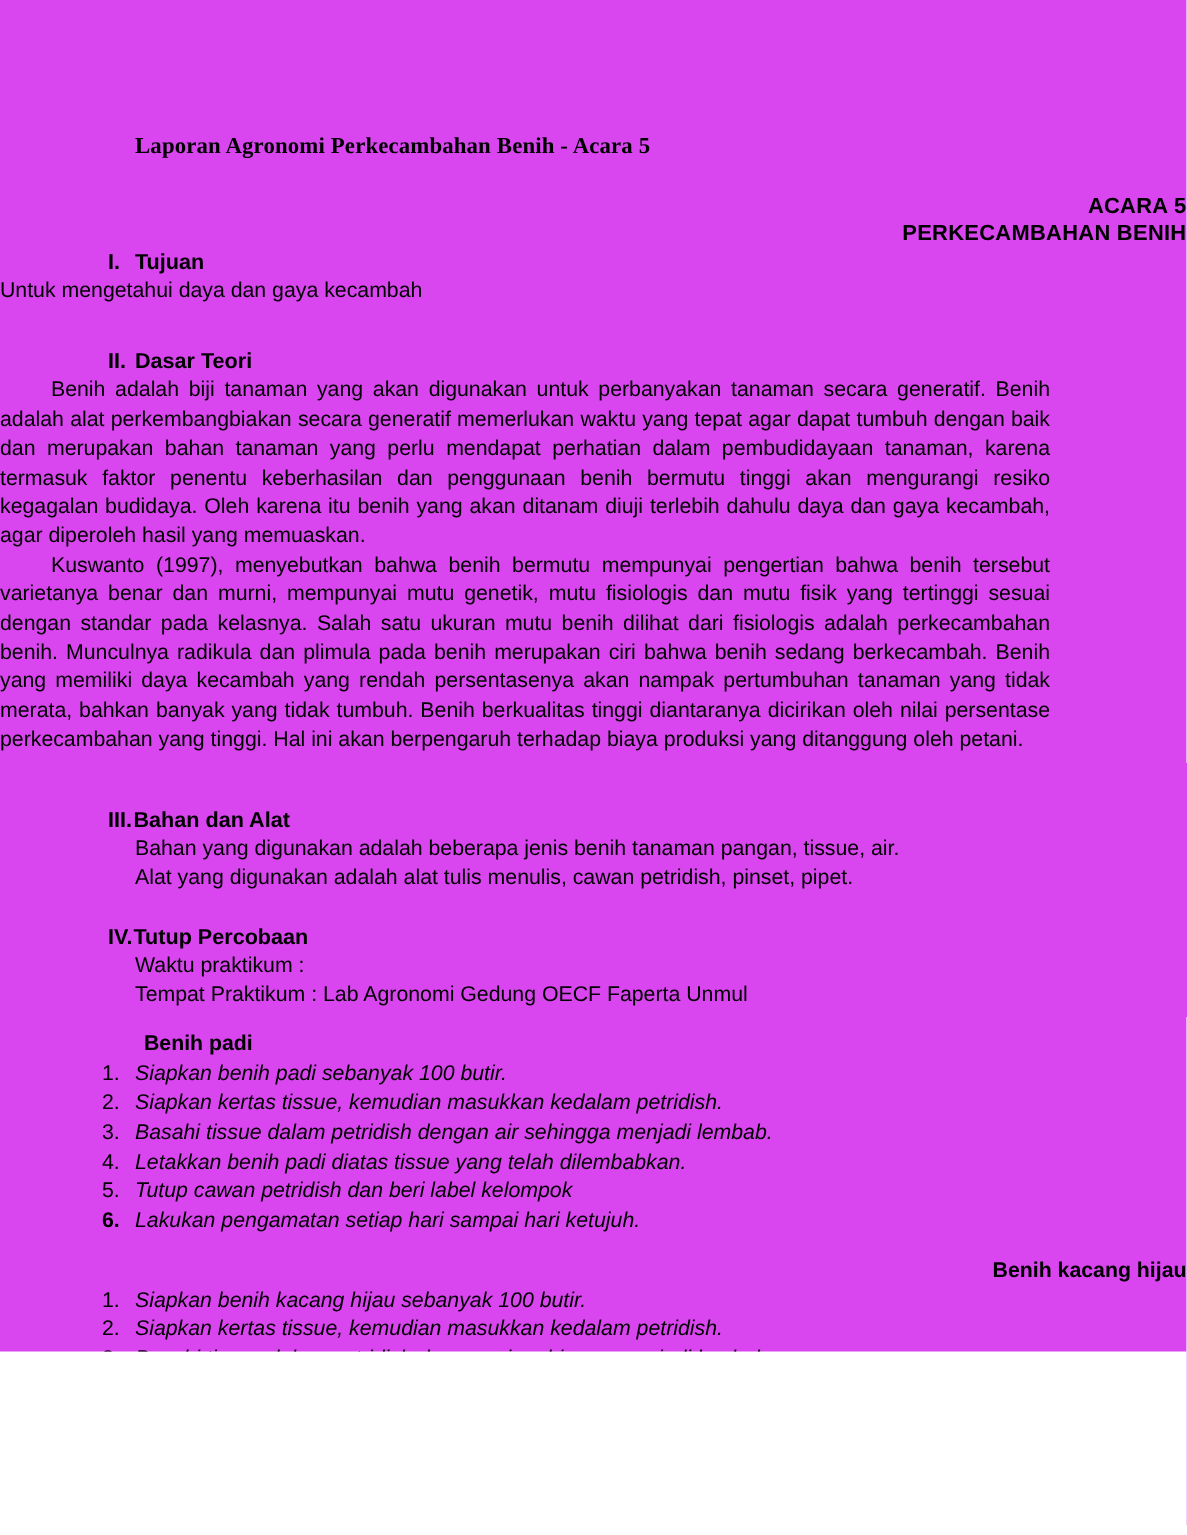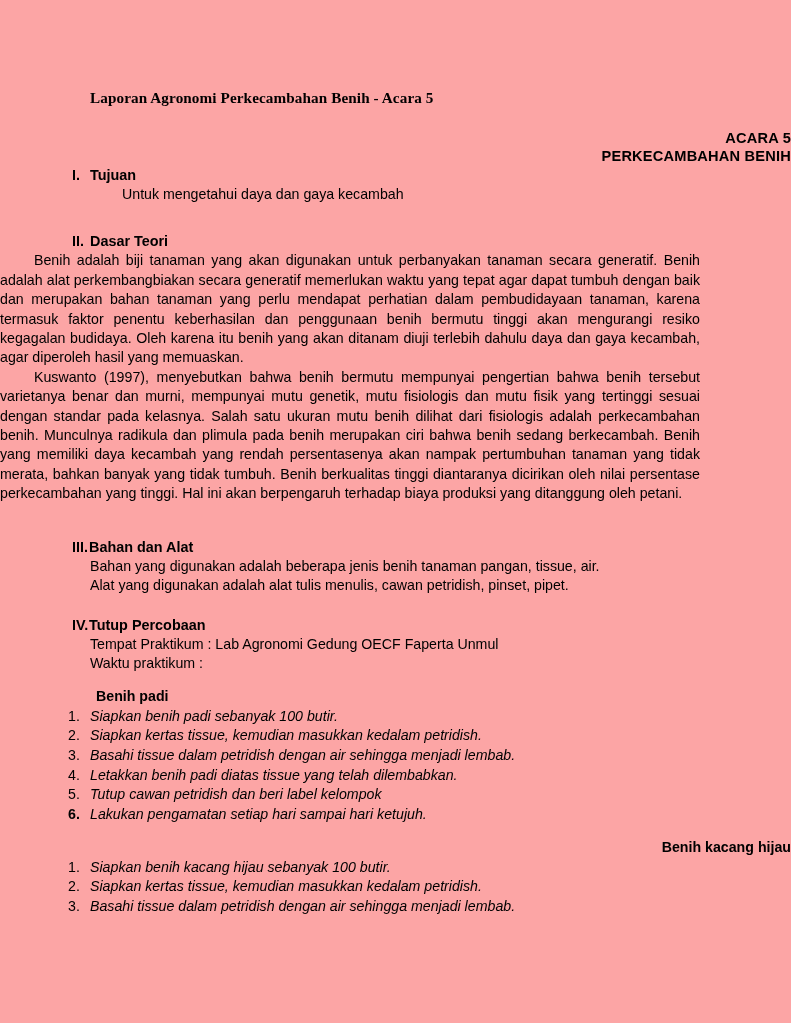--- a/index.html
+++ b/index.html
@@ -13,22 +13,22 @@
     height: 1023px;
     position: relative;
     font-family: "Liberation Sans", sans-serif;
     color: #000000;
     -webkit-font-smoothing: antialiased;
   }
   .page {
     position: absolute;
     left: 0; top: 0;
     width: 791px;
-    height: 1023px;
-    background: #fca5a5;
+    height: 901px;
+    background: #d946ef;
     overflow: hidden;
   }
 
   
   .doc-title {
     position: absolute;
     left: 90px;
     top: 89px;
     font-family: "Liberation Serif", "DejaVu Serif", serif;
     font-weight: bold;
@@ -84,21 +84,21 @@
     padding-right: 91px;
   }
   .para.indent-first { text-indent: 34px; }
 
   
   .line {
     font-size: 14.2px;
     line-height: 19.4px;
     white-space: nowrap;
   }
-  .line.ind-tujuan { padding-left: 122px; }
+  .line.ind-tujuan { }
   .line.ind-body   { padding-left: 90px; }
 
   
   .sub-head {
     font-weight: bold;
     font-size: 14.2px;
     line-height: 19.4px;
     white-space: nowrap;
   }
   .sub-head.ind-90 { padding-left: 96px; }
@@ -159,22 +159,22 @@
     </div>
     <div class="line ind-body">Bahan yang digunakan adalah beberapa jenis benih tanaman pangan, tissue, air.</div>
     <div class="line ind-body">Alat yang digunakan adalah alat tulis menulis, cawan petridish, pinset, pipet.</div>
 
     <div class="sp-20"></div>
 
     <div class="sec-head tight">
       <span class="num">IV.</span>
       <span class="txt">Tutup Percobaan</span>
     </div>
+    <div class="line ind-body">Waktu praktikum :</div>
     <div class="line ind-body">Tempat Praktikum : Lab Agronomi Gedung OECF Faperta Unmul</div>
-    <div class="line ind-body">Waktu praktikum :</div>
 
     <div class="sp-14"></div>
 
     <div class="sub-head ind-90">Benih padi</div>
     <ol class="steps">
       <li>
         <span class="mk">1.</span>
         <span class="bd">Siapkan benih padi sebanyak 100 butir.</span>
       </li>
       <li>

